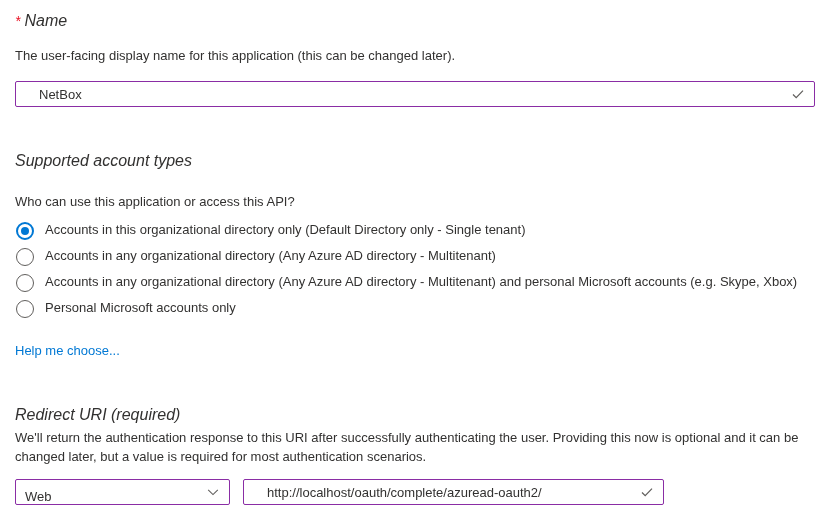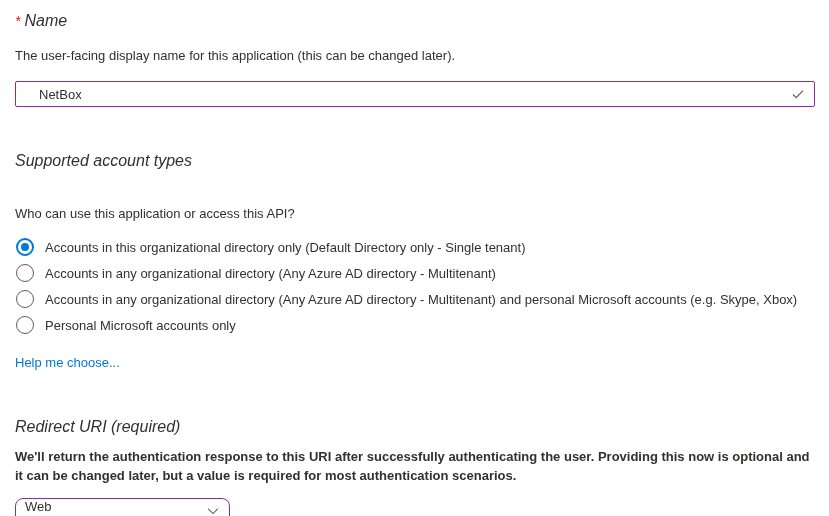--- a/index.html
+++ b/index.html
@@ -26,48 +26,48 @@
     padding: 0 30px 0 23px;
     font-family: "Liberation Sans", "DejaVu Sans", sans-serif;
     font-size: 13px; color: #323130; background: #fff; outline: none;
   }
   .valid-check {
     position: absolute; right: 9px; top: 50%; transform: translateY(-50%);
     width: 16px; height: 16px; pointer-events: none;
   }
   
   .account-section { margin-top: 43px; }
-  .question { margin-top: 34px; font-size: 13px; line-height: 18px; }
+  .question { margin-top: 22px; font-size: 13px; line-height: 18px; }
   .radio-group { margin-top: 11px; }
   .radio-row {
-    display: flex; align-items: center; height: 26px; cursor: pointer;
+    display: flex; height: 26px; cursor: pointer;
   }
   .radio {
     flex: 0 0 auto; width: 18px; height: 18px; margin-left: 1px;
     border: 1px solid #605e5c; border-radius: 50%;
     display: inline-flex; align-items: center; justify-content: center;
     background: #fff;
   }
   .radio.selected { border: 2px solid #0078d4; }
   .radio .dot { width: 8px; height: 8px; border-radius: 50%; background: transparent; }
   .radio.selected .dot { background: #0078d4; }
   .radio-label { margin-left: 11px; font-size: 13px; color: #323130; }
   .help-link {
     display: inline-block; margin-top: 17px; color: #0078d4;
     font-size: 13px; text-decoration: none; cursor: pointer; text-align: right;
   }
   
   .redirect-section { margin-top: 46px; }
-  .redirect-desc { margin-top: 10px; font-weight: bold; }
+  .redirect-desc { margin-top: 3px; }
   .uri-row { margin-top: 13px; display: flex; align-items: center; }
   .platform-select {
     position: relative; width: 215px; height: 26px;
-    border: 1.5px solid #8a2da5; border-radius: 8px;
+    border: 1.5px solid #8a2da5; border-radius: 2px;
     background: #fff; cursor: pointer;
-    display: flex; align-items: flex-start; padding: 0 30px 0 9px;
+    display: flex; align-items: flex-end; padding: 0 30px 0 9px;
     font-size: 13px; color: #323130;
   }
   .chevron {
     position: absolute; right: 9px; top: 50%; transform: translateY(-50%);
     width: 14px; height: 14px; pointer-events: none;
   }
   .uri-input-wrap { position: relative; margin-left: 13px; width: 421px; }
 </style>
 </head>
 <body>
@@ -128,14 +128,20 @@
   <div class="section-title">Redirect URI (required)</div>
   <div class="desc redirect-desc">We'll return the authentication response to this URI after successfully authenticating the user. Providing this now is optional and it can be changed later, but a value is required for most authentication scenarios.</div>
 
   <div class="uri-row">
     <div class="platform-select">
       <span>Web</span>
       <svg class="chevron" viewBox="0 0 16 16">
         <path d="M2.5 5.5 L8 11 L13.5 5.5" fill="none" stroke="#605e5c" stroke-width="1.2"></path>
       </svg>
     </div>
+    <div class="uri-input-wrap">
+      <input class="text-input" type="text" value="http://localhost/oauth/complete/azuread-oauth2/" style="">
+      <svg class="valid-check" viewBox="0 0 16 16">
+        <path d="M3 8.5 L6.2 11.7 L13 4.6" fill="none" stroke="#605e5c" stroke-width="1.2"></path>
+      </svg>
+    </div>
   </div>
 </div>
 
 </body></html>

